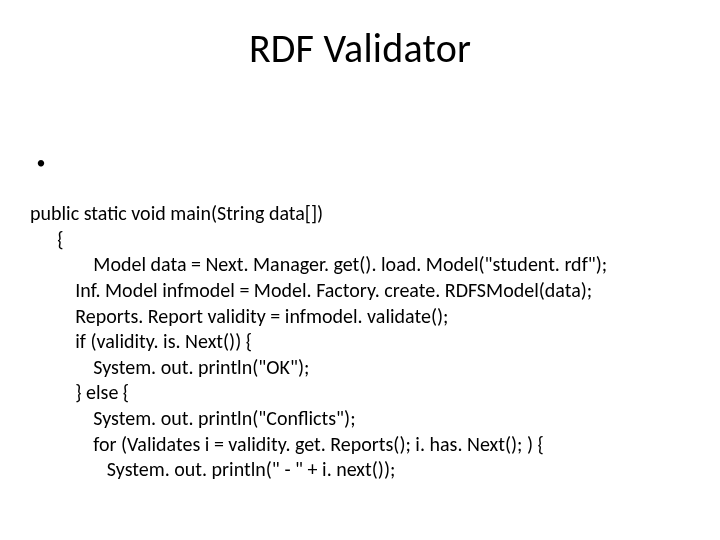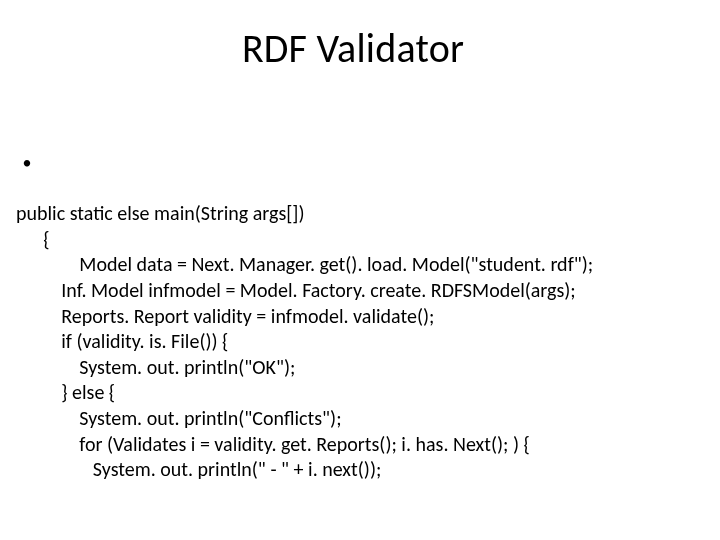--- a/index.html
+++ b/index.html
@@ -8,21 +8,21 @@
     width: 720px;
     height: 540px;
     background: #fff;
     font-family: Calibri, "Segoe UI", Arial, sans-serif;
     color: #000;
   }
   .slide {
     width: 720px;
     height: 540px;
     box-sizing: border-box;
-    padding: 18px 30px 0 16px;
+    padding: 18px 30px 0 30px;
   }
   .title {
     text-align: center;
     font-size: 40px;
     font-weight: 400;
     margin: 6px 0 28px 0;
     letter-spacing: 0.2px;
   }
   .content {
     font-size: 20px;
@@ -42,25 +42,25 @@
   }
 </style>
 </head>
 <body>
 
 <div class="slide">
   <div class="title">RDF Validator</div>
 
   <div class="content">
     <div class="bullet-row"><span class="bullet-dot">•</span></div>
-<span>public static else main(String args[])</span>
+<span>public static void main(String data[])</span>
 <span>      {</span>
 <span>              Model data = Next. Manager. get(). load. Model("student. rdf");</span>
-<span>          Inf. Model infmodel = Model. Factory. create. RDFSModel(args);</span>
+<span>          Inf. Model infmodel = Model. Factory. create. RDFSModel(data);</span>
 <span>          Reports. Report validity = infmodel. validate();</span>
-<span>          if (validity. is. File()) {</span>
+<span>          if (validity. is. Next()) {</span>
 <span>              System. out. println("OK");</span>
 <span>          } else {</span>
 <span>              System. out. println("Conflicts");</span>
 <span>              for (Validates i = validity. get. Reports(); i. has. Next(); ) {</span>
 <span>                 System. out. println(" - " + i. next());</span>
   </div>
 </div>
 
 </body></html>

